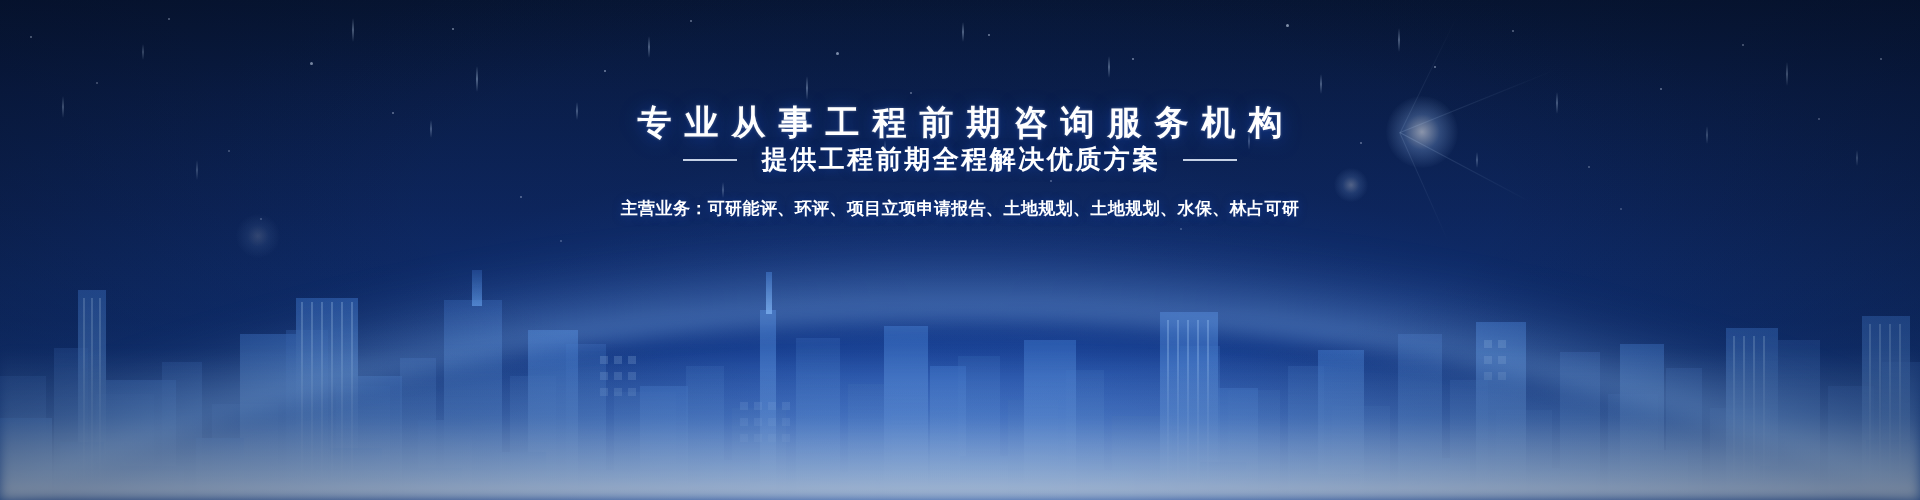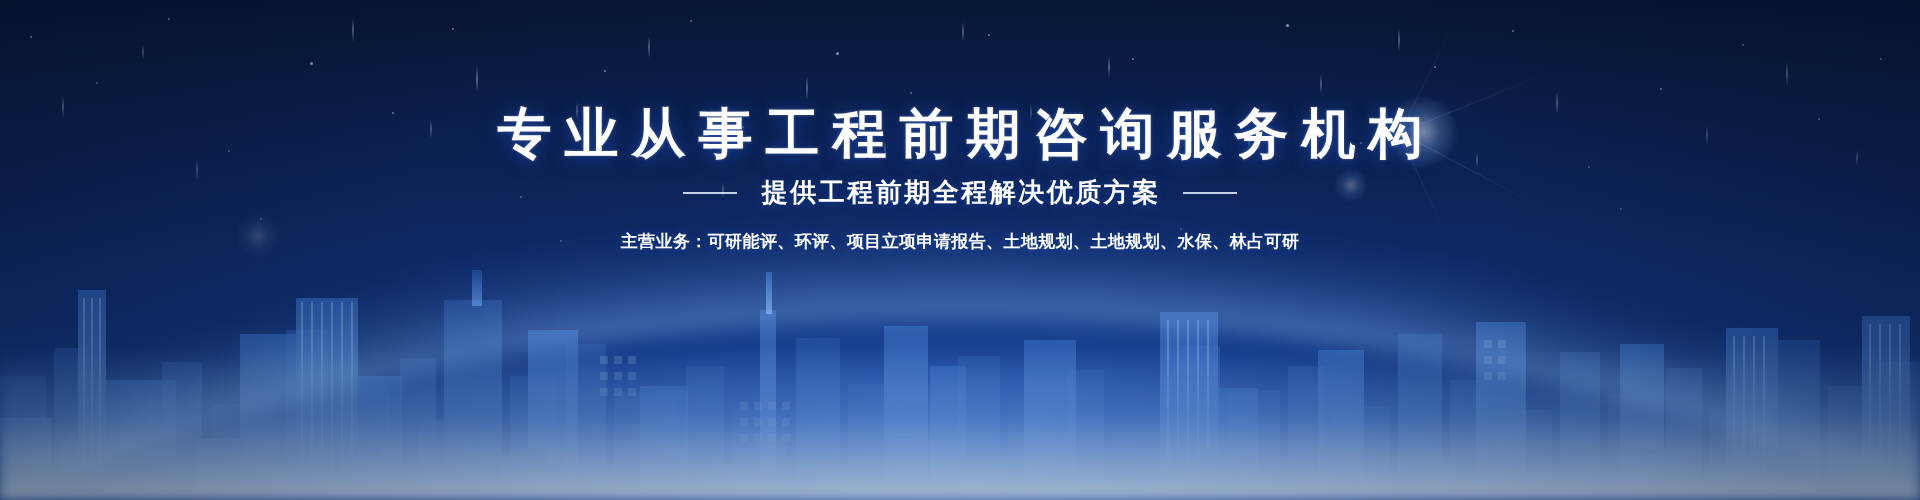--- a/index.html
+++ b/index.html
@@ -137,30 +137,30 @@
   
   .content {
     position: absolute;
     left: 0; right: 0;
     top: 104px;
     text-align: center;
     z-index: 40;
   }
   .headline {
     color: #ffffff;
-    font-size: 54px;
+    font-size: 34px;
     font-weight: bold;
     letter-spacing: 13px;
     text-indent: 13px;
     line-height: 1.1;
     text-shadow: 0 2px 18px rgba(20,70,180,0.75), 0 0 3px rgba(255,255,255,0.35);
     white-space: nowrap;
   }
   .subline {
-    margin-top: 12px;
+    margin-top: 1px;
     display: flex;
     align-items: center;
     justify-content: center;
     gap: 22px;
   }
   .sub-rule {
     display: block;
     width: 54px;
     height: 2px;
     background: rgba(230,240,255,0.85);

